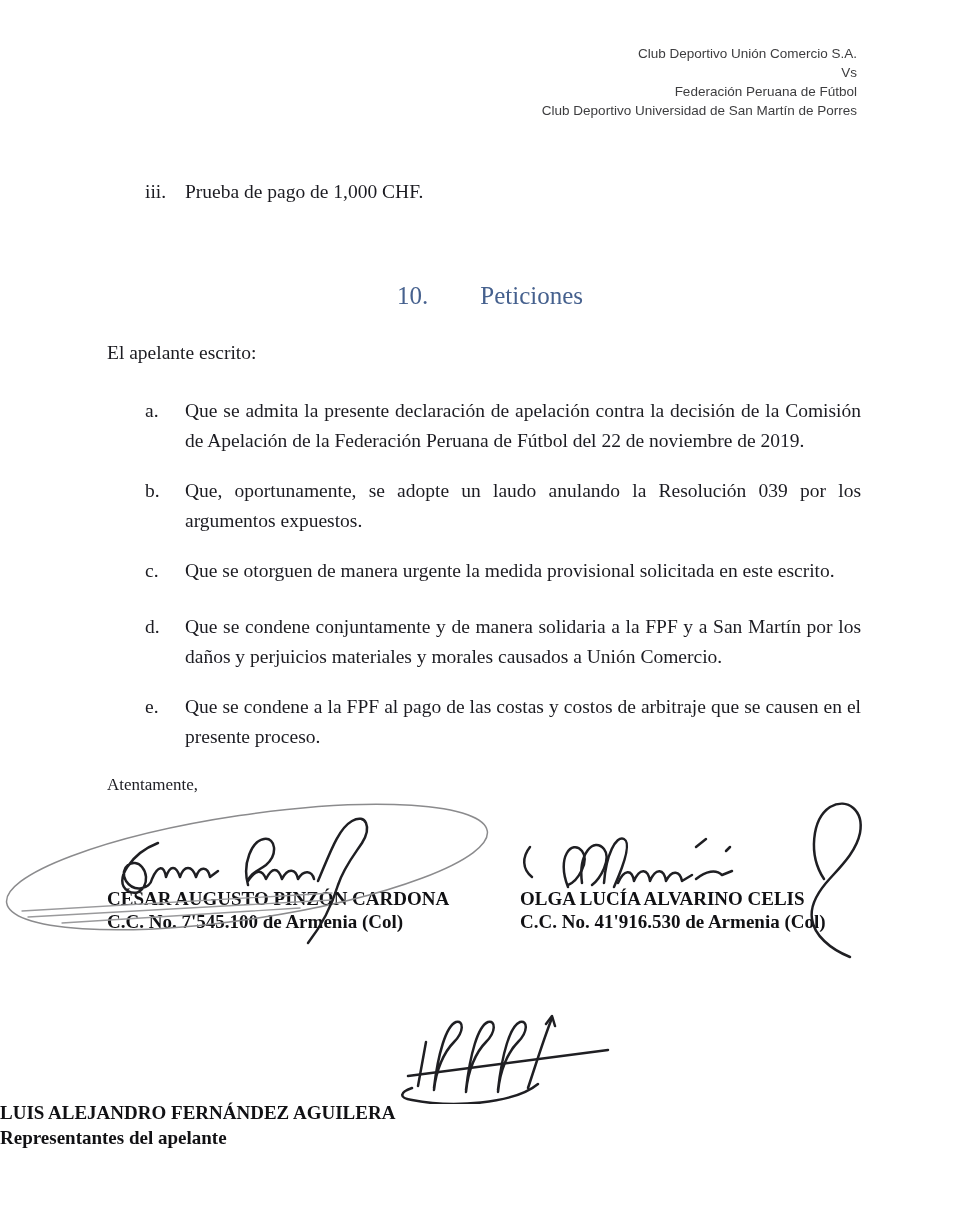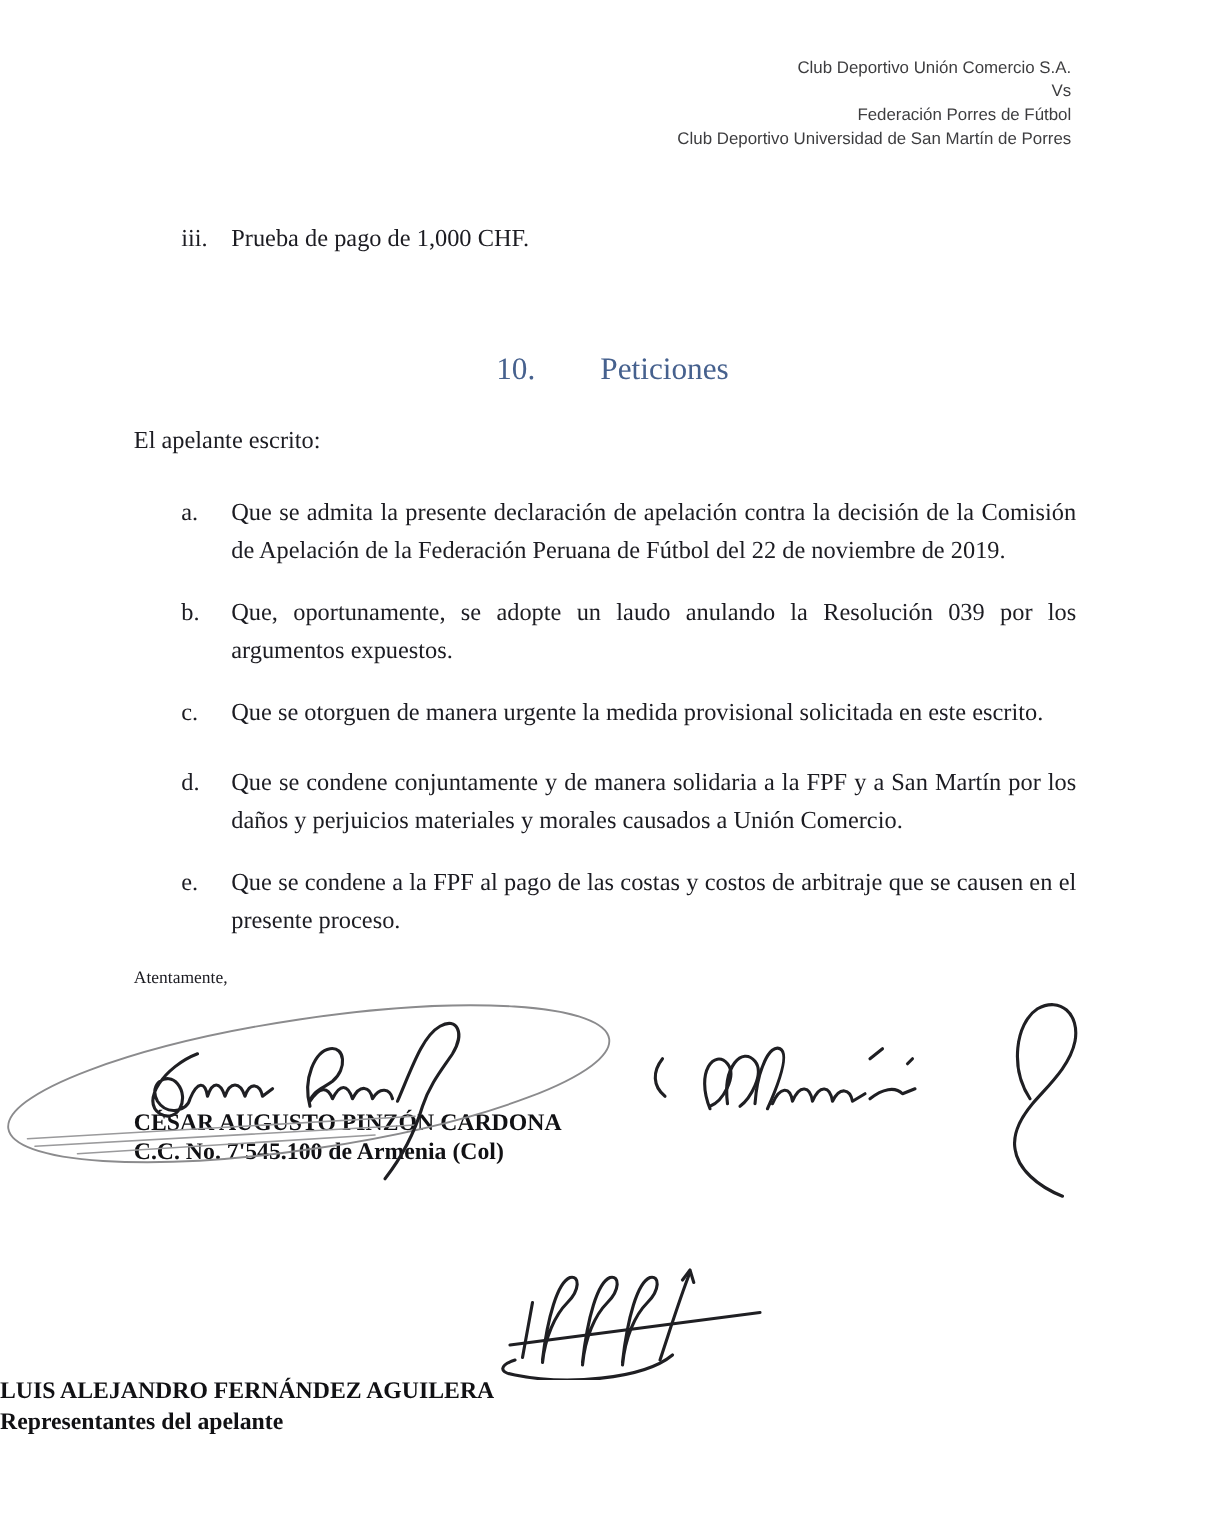--- a/index.html
+++ b/index.html
@@ -72,21 +72,21 @@
   .pet-a { top: 396px; }
   .pet-b { top: 476px; }
   .pet-c { top: 556px; }
   .pet-d { top: 612px; }
   .pet-e { top: 692px; }
   
   .closing {
     position: absolute;
     top: 775px;
     left: 107px;
-    font-size: 14px;
+    font-size: 17px;
   }
   
   .signatory {
     position: absolute;
     font-size: 19px;
     font-weight: bold;
     line-height: 22.5px;
     color: #111114;
   }
   .signatory-left  { top: 888px; left: 107px; }
@@ -109,21 +109,21 @@
   .ink-streak { fill: none; stroke: #9a9a9c; stroke-width: 1.3; stroke-linecap: round; }
 </style>
 </head>
 <body>
 
 <div class="page">
 
   <div class="doc-header">
     <div>Club Deportivo Unión Comercio S.A.</div>
     <div>Vs</div>
-    <div>Federación Porres de Fútbol</div>
+    <div>Federación Peruana de Fútbol</div>
     <div>Club Deportivo Universidad de San Martín de Porres</div>
   </div>
 
   <div class="item-iii">
     <span class="marker">iii.</span><span>Prueba de pago de 1,000 CHF.</span>
   </div>
 
   <div class="section-heading" style="color:#46618e">
     <span>10.</span>
     <span>Peticiones</span>
@@ -150,20 +150,24 @@
   <div class="petition pet-e">
     <span class="marker">e.</span>
     <span class="ptext">Que se condene a la FPF al pago de las costas y costos de arbitraje que se causen en el presente proceso.</span>
   </div>
 
   <div class="closing">Atentamente,</div>
 
   <div class="signatory signatory-left">
     <div>CÉSAR AUGUSTO PINZÓN CARDONA</div>
     <div>C.C. No. 7'545.100 de Armenia (Col)</div>
+  </div>
+  <div class="signatory signatory-right">
+    <div>OLGA LUCÍA ALVARINO CELIS</div>
+    <div>C.C. No. 41'916.530 de Armenia (Col)</div>
   </div>
   <div class="signatory signatory-center">
     <div>LUIS ALEJANDRO FERNÁNDEZ AGUILERA</div>
     <div>Representantes del apelante</div>
   </div>
 
   <div class="sig sig-1">
     <svg viewBox="0 0 500 155" xmlns="http://www.w3.org/2000/svg">
       <ellipse class="ink-thin" cx="247" cy="74" rx="243" ry="52" transform="rotate(-8.5 247 74)"></ellipse>
       <path class="ink-streak" d="M22,118 L332,100"></path>

